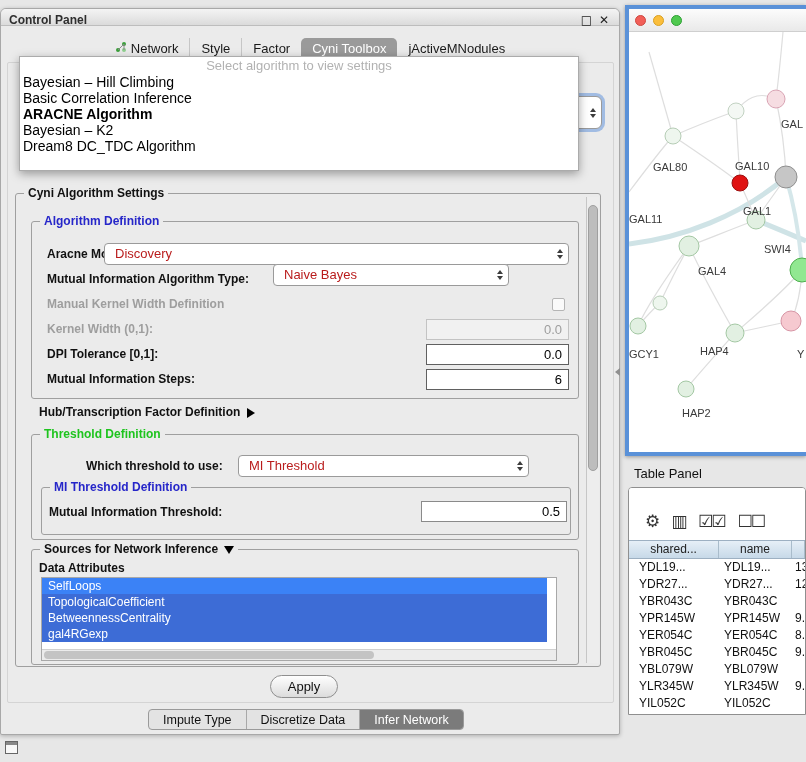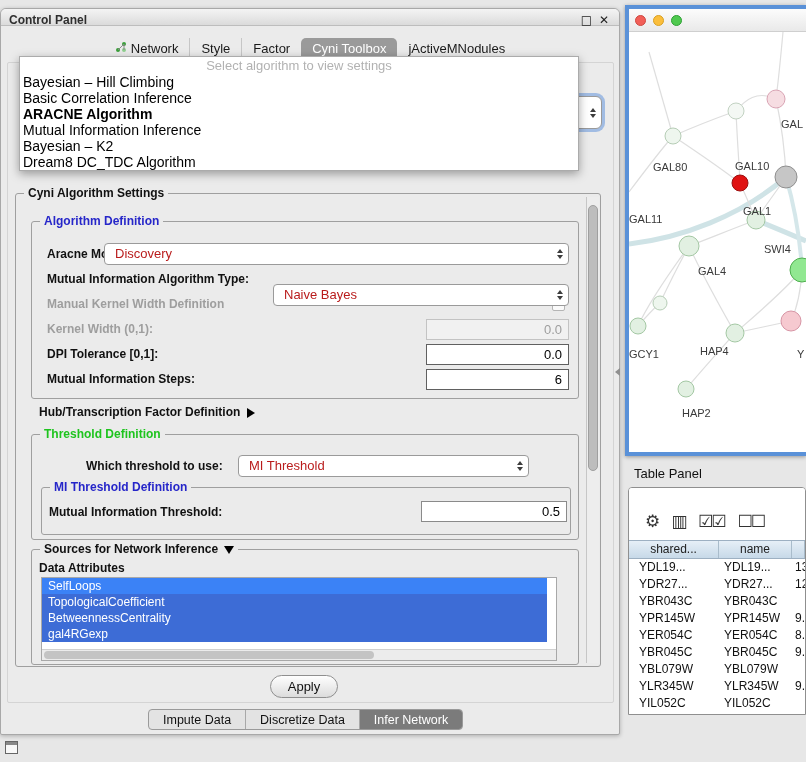--- a/index.html
+++ b/index.html
@@ -137,21 +137,21 @@
     <span class="lbl abs" style="left:46px;top:238px">Aracne Mode:</span>
     <div class="combo abs" style="left:103px;top:234px;width:465px">
       <span class="combo-val">Discovery</span>
       <span class="spin">
           <span class="arr-up"></span>
           <span class="arr-dn"></span>
         </span>
     </div>
 
     <span class="lbl abs" style="left:46px;top:263px">Mutual Information Algorithm Type:</span>
-    <div class="combo abs" style="left:272px;top:275px;width:296px">
+    <div class="combo abs" style="left:272px;top:255px;width:236px">
       <span class="combo-val">Naive Bayes</span>
       <span class="spin">
           <span class="arr-up"></span>
           <span class="arr-dn"></span>
         </span>
     </div>
 
     <span class="lbl disabled abs" style="left:46px;top:288px">Manual Kernel Width Definition</span>
     <div class="checkbox abs" style="left:551px;top:289px"></div>
 
@@ -194,39 +194,38 @@
         <div class="attr-item" style="background: rgb(61, 108, 214);">BetweennessCentrality</div>
         <div class="attr-item" style="background: rgb(61, 108, 214);">gal4RGexp</div>
         <div class="hscroll">
           <div class="hthumb"></div>
         </div>
     </div>
 
     <button class="apply-btn">Apply</button>
 
     <div class="seg abs">
-      <div class="seg-item">Impute Data</div>
+      <div class="seg-item">Impute Type</div>
       <div class="seg-item">Discretize Data</div>
       <div class="seg-item active">Infer Network</div>
     </div>
 
     <div class="combo-stub abs">
       <span class="spin">
           <span class="arr-up"></span>
           <span class="arr-dn"></span>
         </span>
     </div>
 
     <div class="popup abs">
       <div class="dd-placeholder">Select algorithm to view settings</div>
       <div>
           <div class="dd-item">Bayesian – Hill Climbing</div>
           <div class="dd-item">Basic Correlation Inference</div>
           <div class="dd-item sel">ARACNE Algorithm</div>
-          <div class="dd-item">Mutual Information Inference</div>
           <div class="dd-item">Bayesian – K2</div>
           <div class="dd-item">Dream8 DC_TDC Algorithm</div>
         </div>
     </div>
   </div>
 
   <div class="abs splitter-arrow"></div>
 
   <div class="abs network-window">
     <div class="nw-titlebar">

